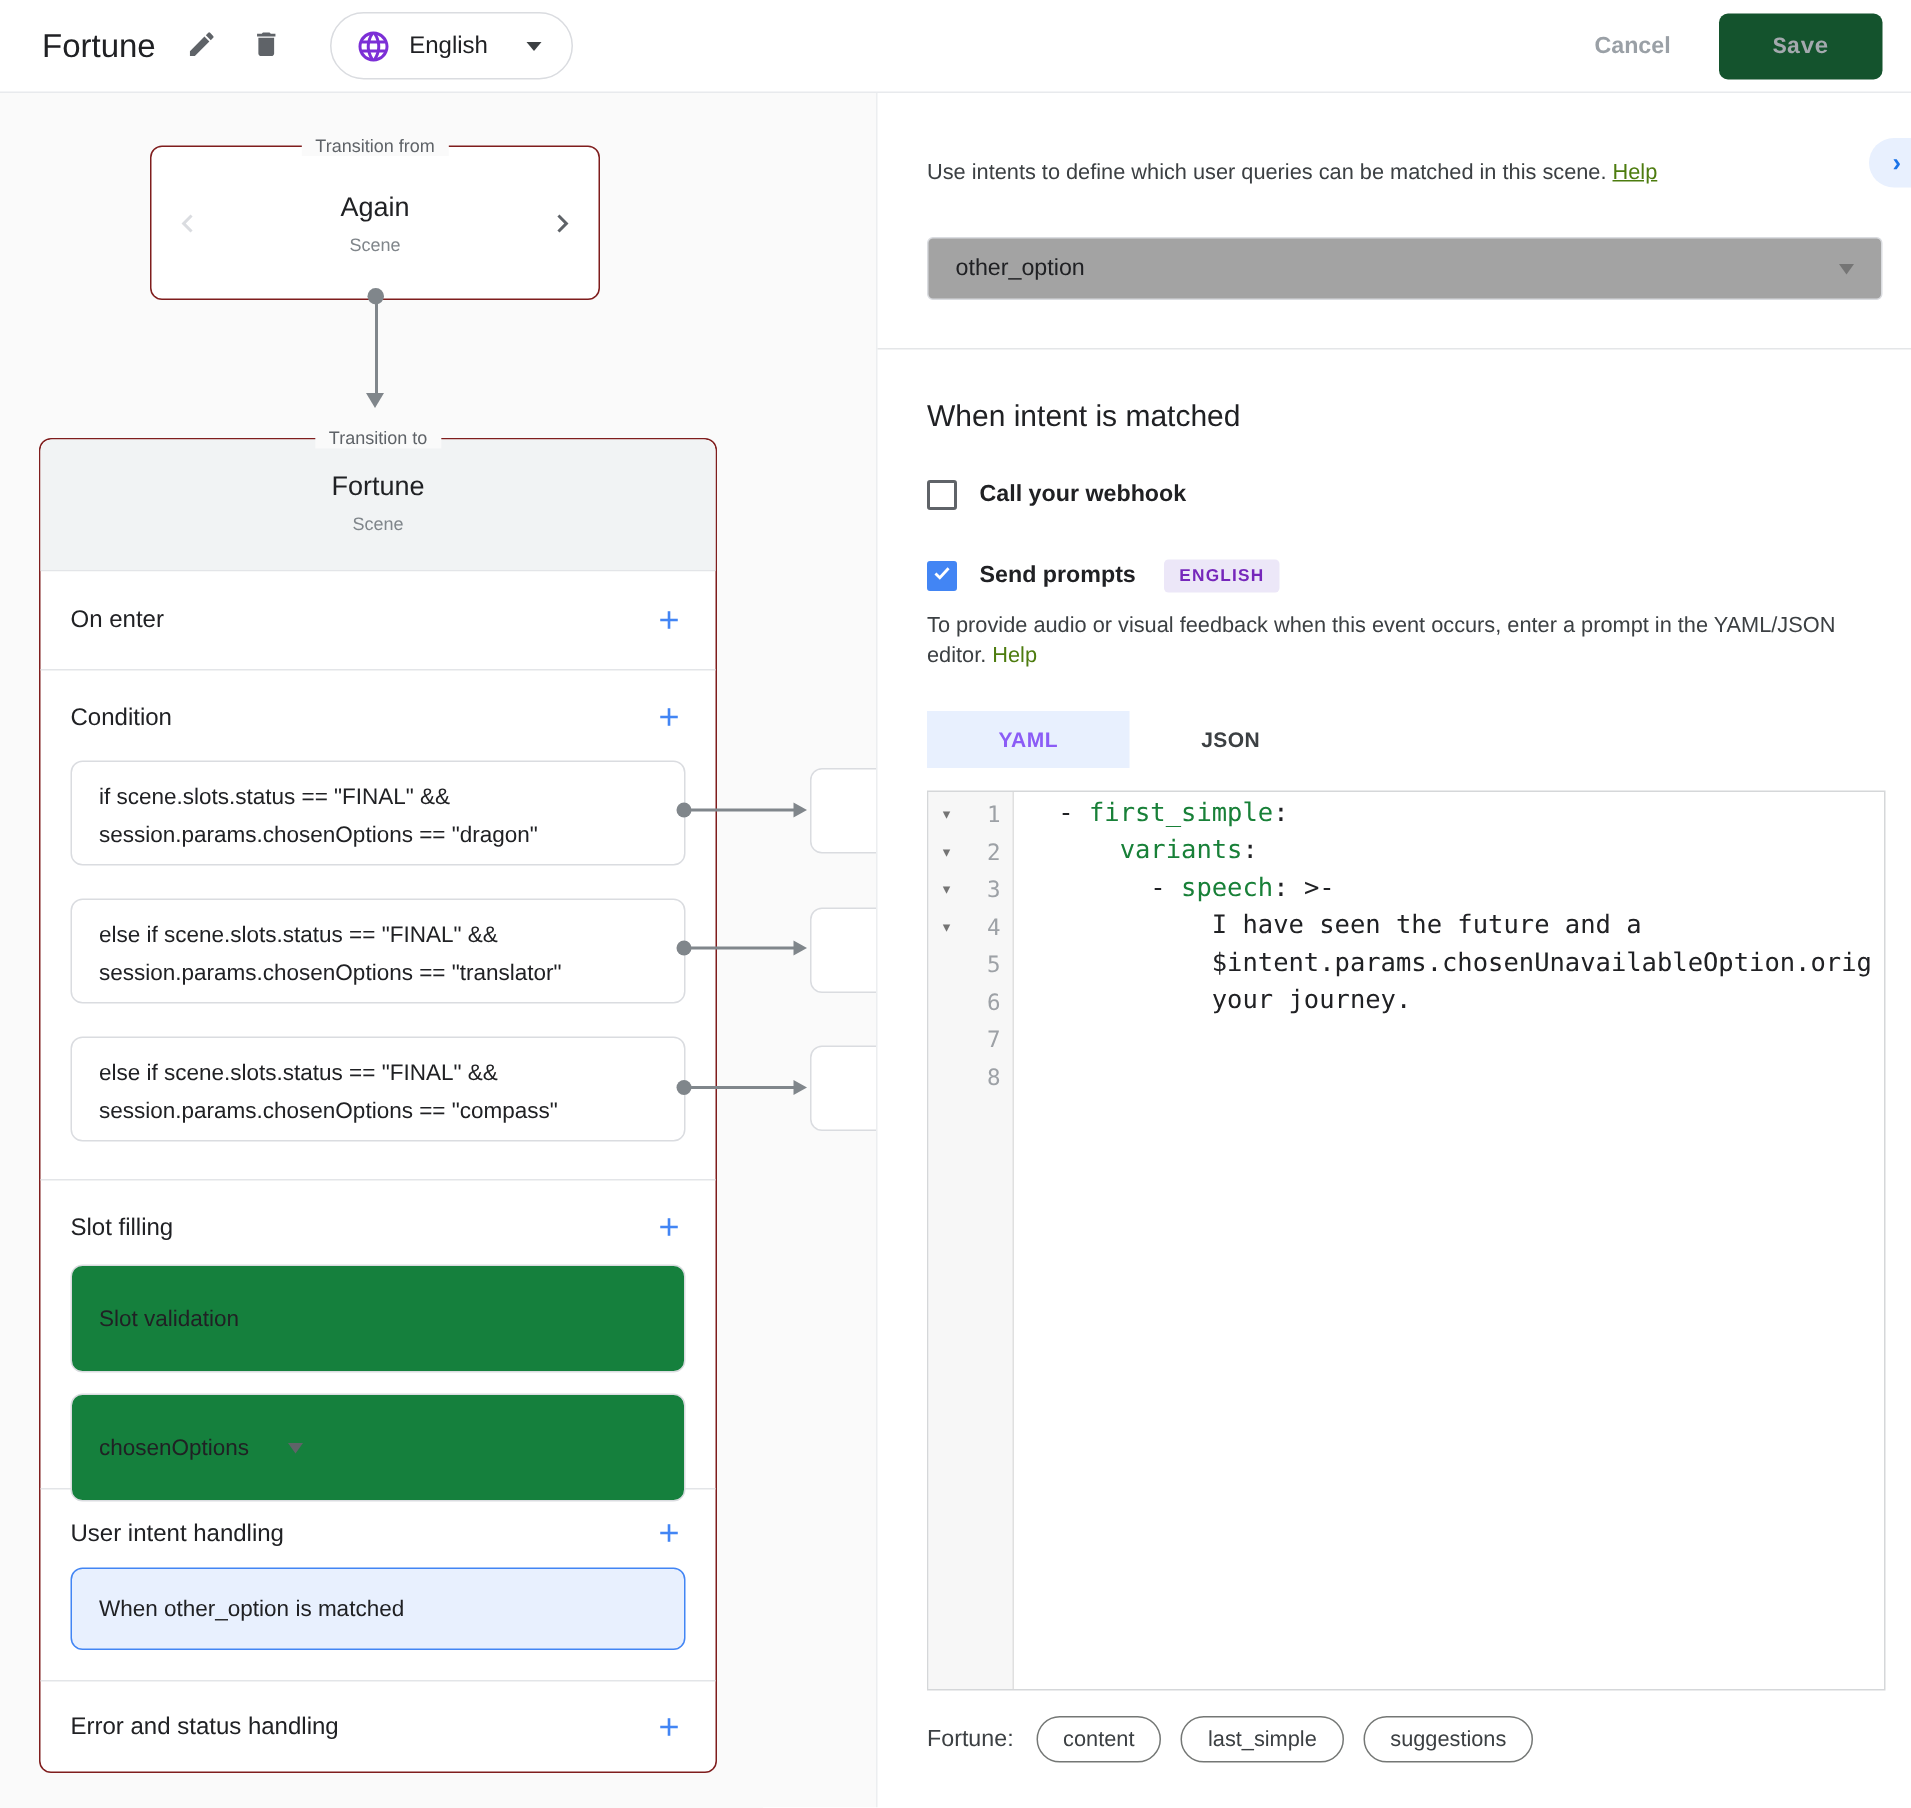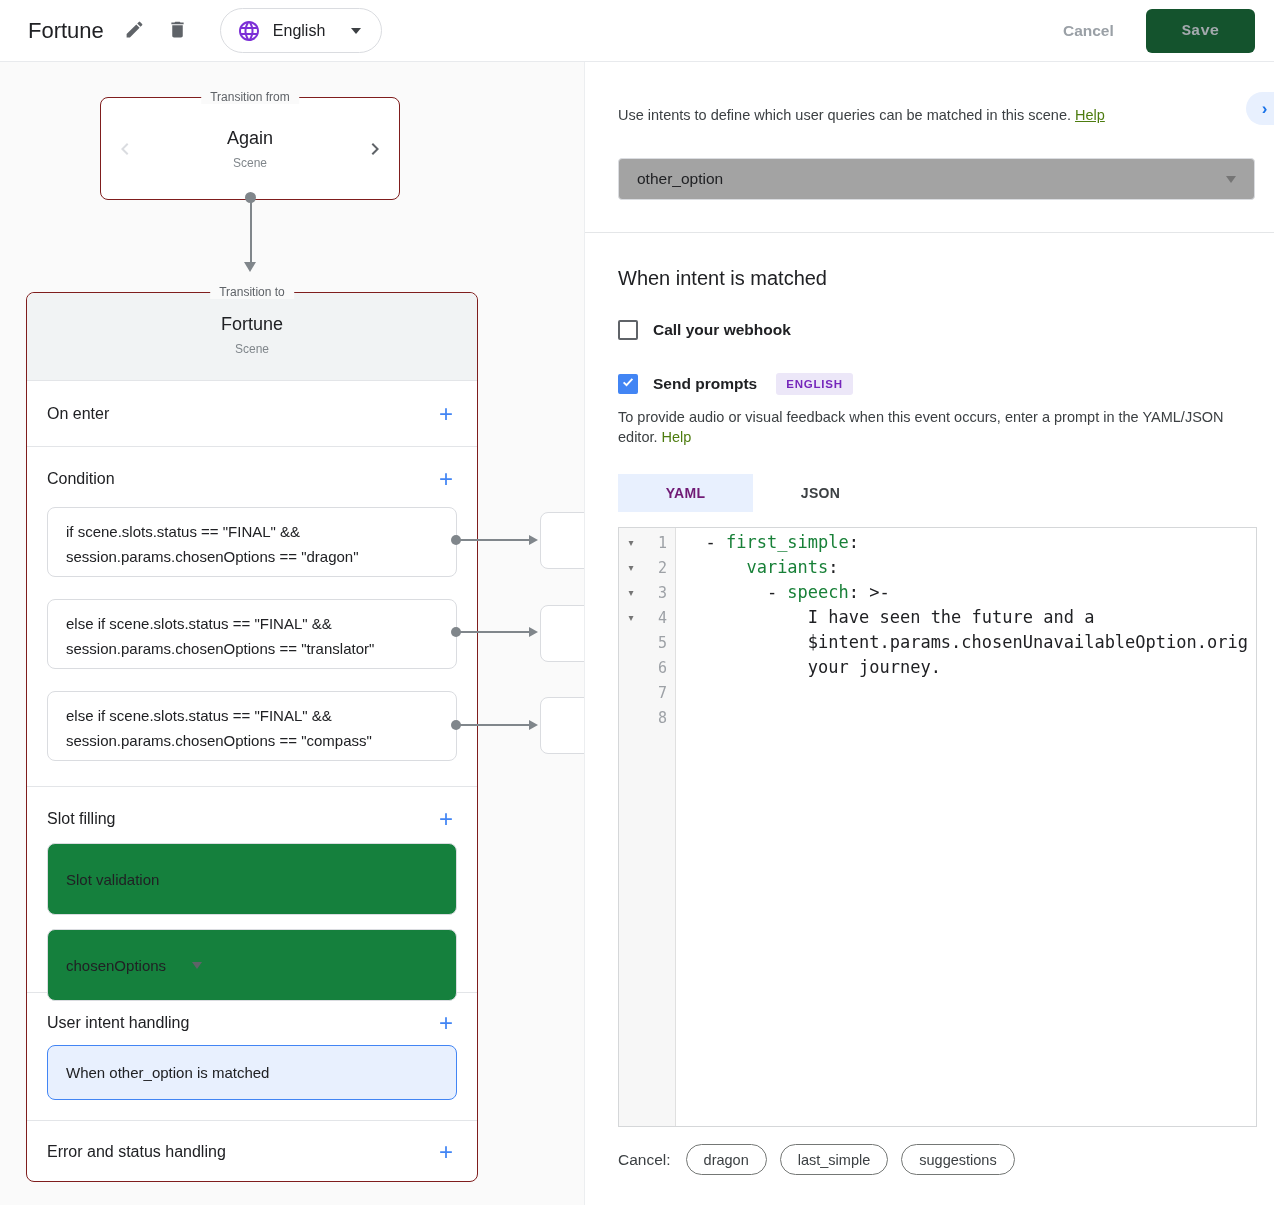--- a/index.html
+++ b/index.html
@@ -85,21 +85,21 @@
   .chk-row { display:flex; align-items:center; margin-top:27px; }
   .chk-row.second { margin-top:33px; }
   .chkbox { width:20px; height:20px; border:2px solid #5f6368; border-radius:2px; background:#fff; flex:0 0 20px; cursor:pointer; }
   .chkbox.checked { background:#4285f4; border-color:#4285f4; display:flex; align-items:center; justify-content:center; }
   .chk-label { margin-left:15px; font-size:15.5px; font-weight:700; color:#202124; }
   .lang-chip { margin-left:19px; background:#ece7f8; color:#7627bb; font-size:11.5px; font-weight:700; letter-spacing:0.8px; padding:5px 10px; border-radius:3px; }
   .p-desc2 { margin-top:12px; font-size:14.5px; color:#3c4043; line-height:20px; max-width:645px; }
 
   .tabs { display:flex; margin-top:27px; }
   .tab { width:135px; height:38px; display:flex; align-items:center; justify-content:center; font-size:14px; font-weight:700; letter-spacing:0.3px; color:#3c4043; cursor:pointer; }
-  .tab.active { background:#e8f0fe; color:#701a75; }
+  .tab.active { background:#e8f0fe; color:#8b5cf6; }
 
   .editor { position:relative; margin-top:15px; width:639px; height:600px; border:1px solid #d5d7d9; background:#fff; overflow:hidden; cursor:text; }
   .gutter { position:absolute; left:0; top:0; bottom:0; width:57px; background:#f7f7f7; border-right:1px solid #e0e0e0; padding-top:2px; }
   .grow { height:25px; display:flex; align-items:center; }
   .gfold { width:24px; text-align:center; font-size:10px; color:#757575; }
   .gnum { flex:1; text-align:right; padding-right:8px; font-family:"DejaVu Sans Mono", monospace; font-size:15px; color:#9da1a6; }
   .code { margin-left:58px; padding-top:2px; font-family:"DejaVu Sans Mono", monospace; font-size:17px; }
   .cline { height:25px; line-height:25px; white-space:pre; padding-left:8px; overflow:hidden; }
   .cline.hl { background:#e8f0fe; }
   .tk-k { color:#188038; }
@@ -338,23 +338,23 @@
               <div class="cline"><span class="tk-p">      </span><span class="tk-k">variants</span><span class="tk-p">:</span></div>
               <div class="cline"><span class="tk-p">        - </span><span class="tk-k">speech</span><span class="tk-p">: &gt;-</span></div>
               <div class="cline"><span class="tk-p">            I have seen the future and a</span></div>
               <div class="cline"><span class="tk-p">            $intent.params.chosenUnavailableOption.orig</span></div>
               <div class="cline"><span class="tk-p">            your journey.</span></div>
               <div class="cline"></div>
             </div>
         </div>
 
         <div class="insert-row">
-          <span class="insert-label">Cancel:</span>
+          <span class="insert-label">Fortune:</span>
           <span id="insert-chips" style="display:flex; gap:13px;">
-              <button class="chip">dragon</button>
+              <button class="chip">content</button>
               <button class="chip">last_simple</button>
               <button class="chip">suggestions</button>
             </span>
         </div>
       </div>
 
     </div>
   </div>
 </div>
 

